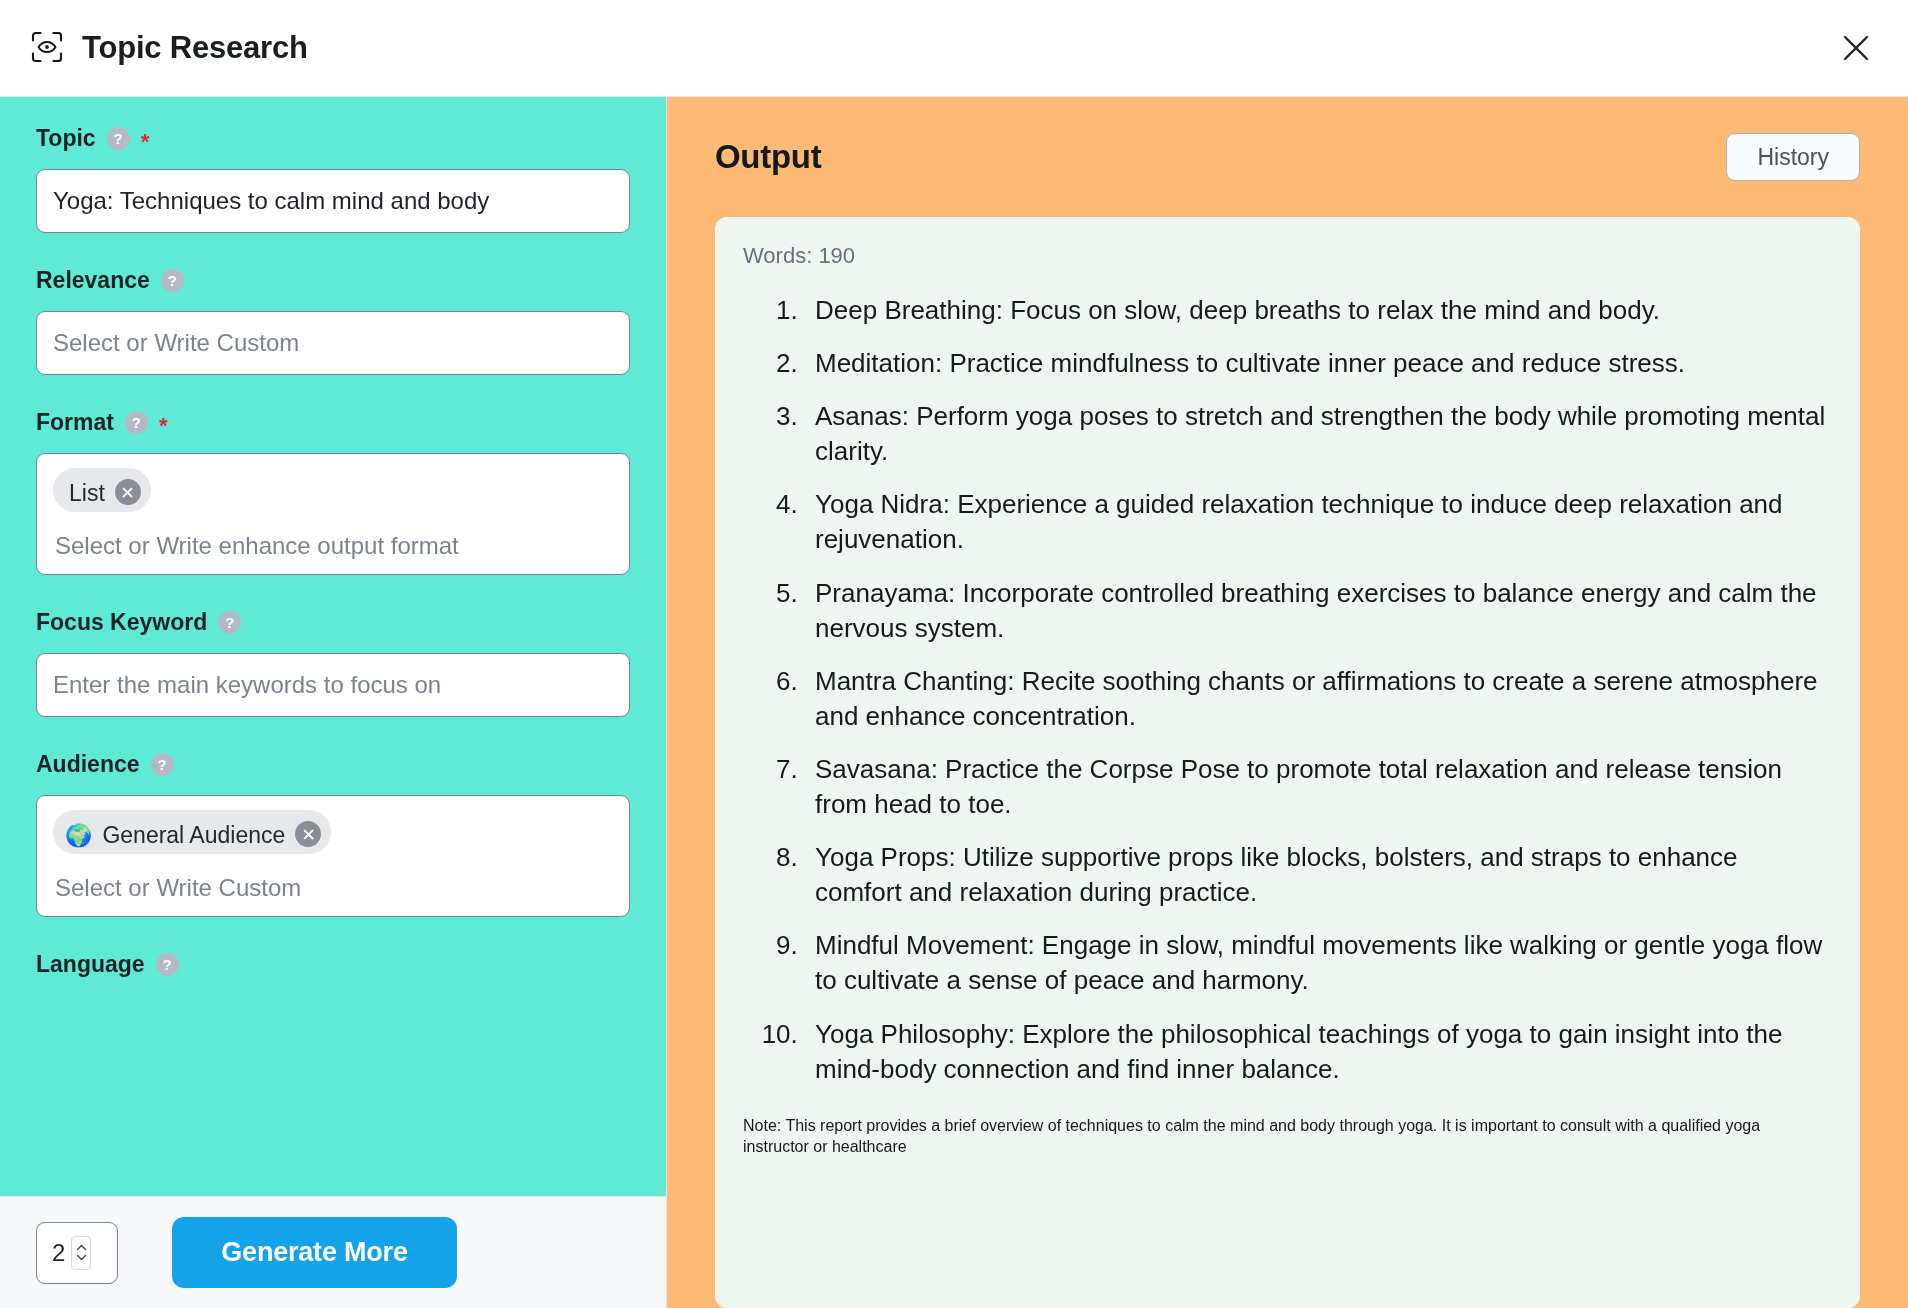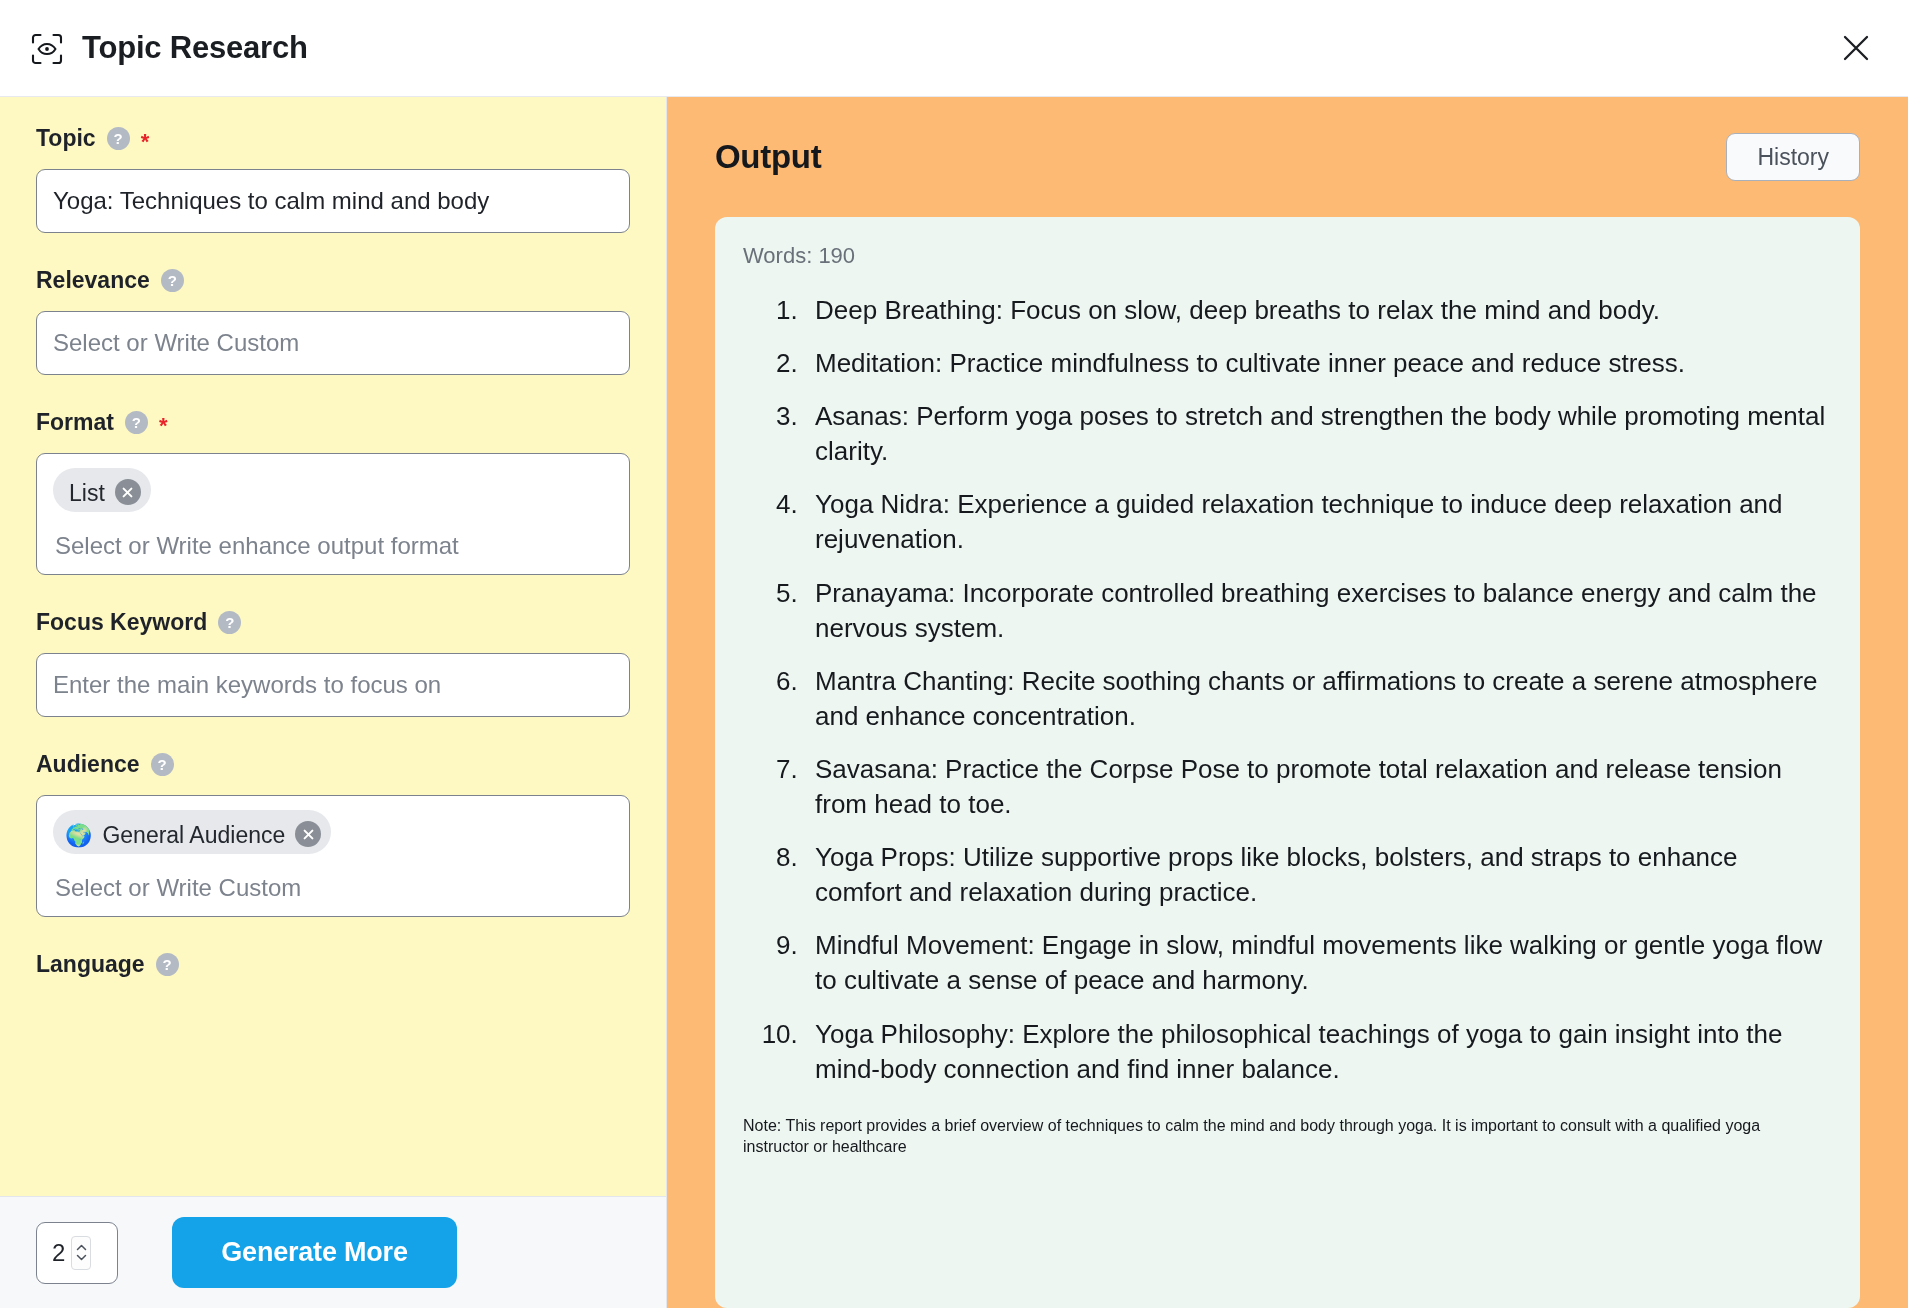--- a/index.html
+++ b/index.html
@@ -27,21 +27,21 @@
     min-height: 97px;
     background: #ffffff;
     border-bottom: 1px solid #e7e9ee;
     display: flex;
     align-items: center;
     padding: 0 30px 0 30px;
     position: relative;
   }
   .header-left {
     display: flex;
-    align-items: flex-end;
+    align-items: flex-start;
     gap: 18px;
   }
   .scan-eye-icon {
     width: 34px;
     height: 34px;
     display: block;
     flex: 0 0 auto;
   }
   .header-title {
     font-size: 31px;
@@ -70,21 +70,21 @@
   .body {
     flex: 1;
     display: flex;
     min-height: 0;
   }
 
   
   .sidebar {
     width: 667px;
     min-width: 667px;
-    background: #fef9c3;
+    background: #5eead4;
     border-right: 1px solid #e3e6ec;
     display: flex;
     flex-direction: column;
     position: relative;
     min-height: 0;
   }
   .sidebar-scroll {
     flex: 1;
     overflow: hidden;
     padding: 28px 36px 10px 36px;

